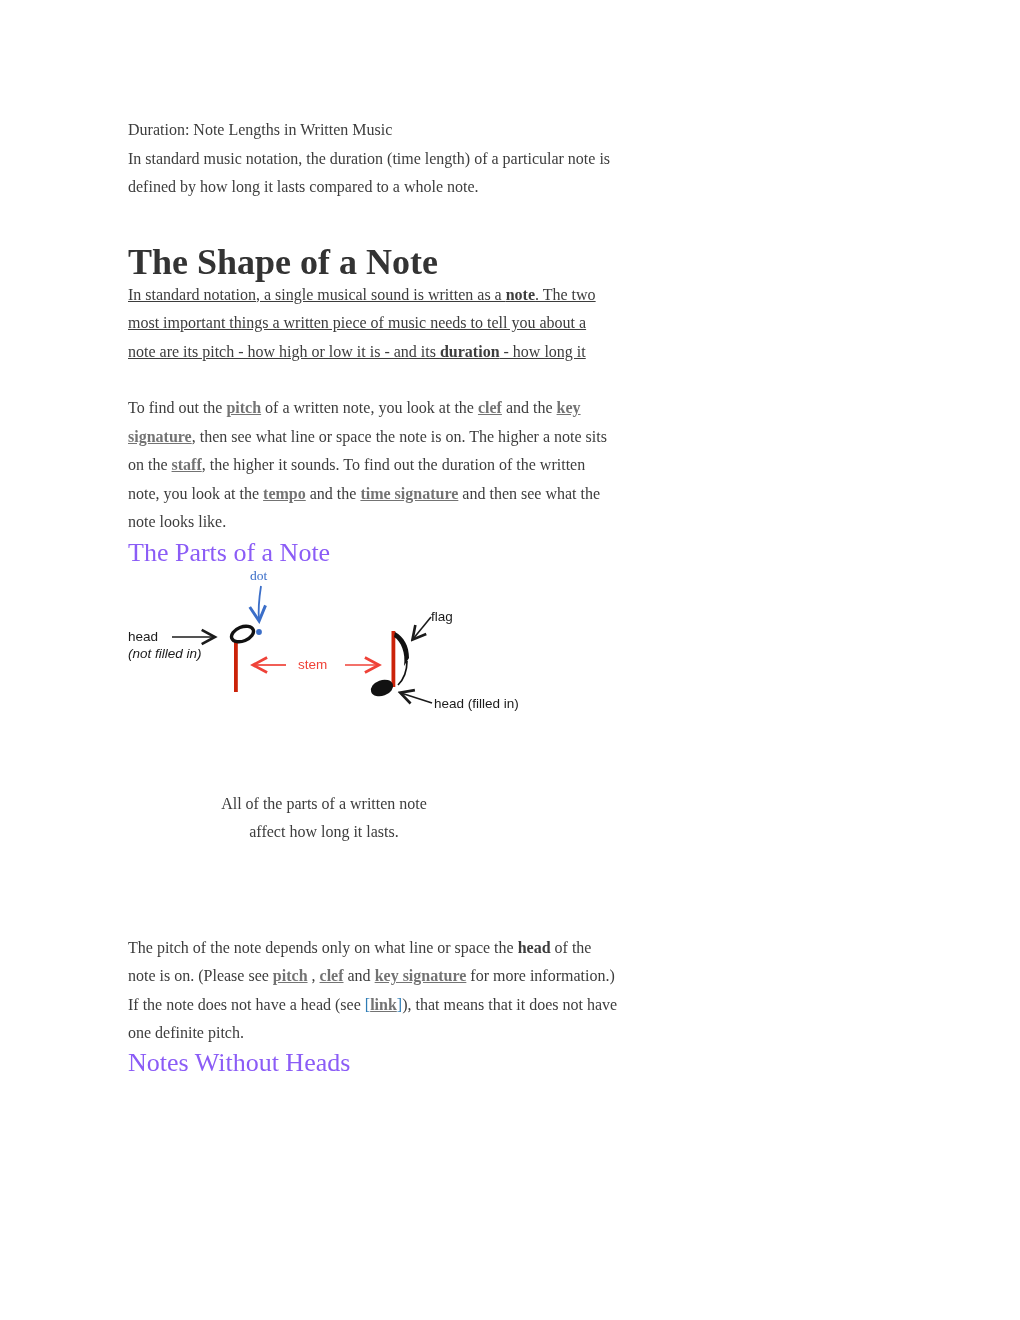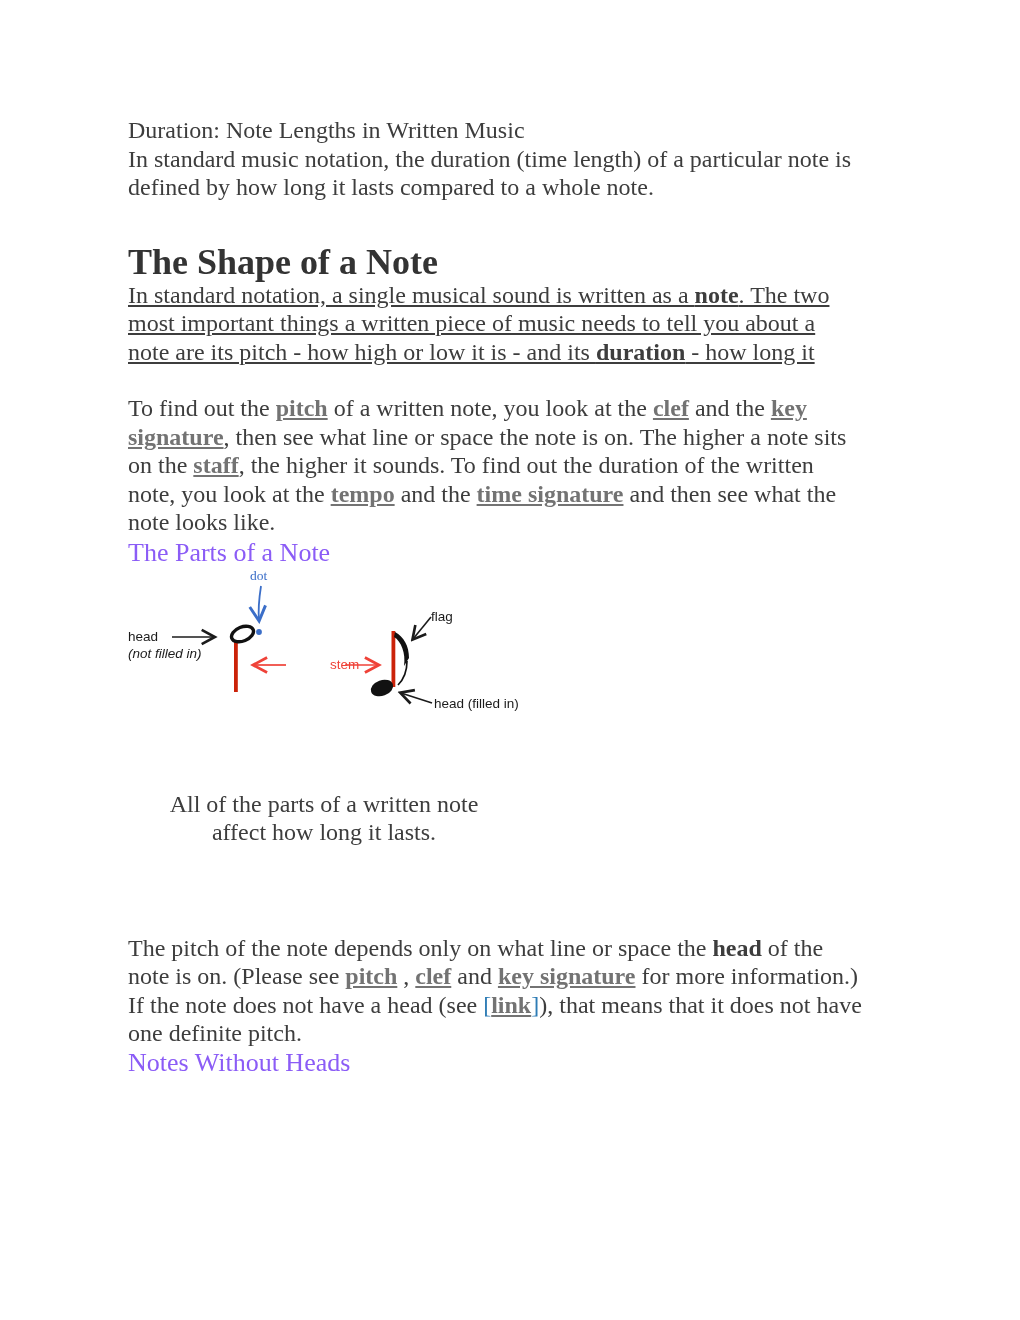--- a/index.html
+++ b/index.html
@@ -7,21 +7,21 @@
     width: 1020px;
     height: 1320px;
     background: #ffffff;
     font-family: "Liberation Serif", serif;
     color: #3d3d3d;
     overflow: hidden;
   }
   .page { padding: 116px 0 0 128px; width: 892px; }
   .block { margin: 0; }
   .para, .intro, .caption {
-    font-size: 24px;
+    font-size: 16px;
     line-height: 28.5px;
     color: #3d3d3d;
   }
   .tline { white-space: pre; }
   .h2 {
     font-size: 36px;
     font-weight: bold;
     line-height: 36px;
     color: #333333;
     margin-top: 42px;
@@ -53,21 +53,21 @@
     position: absolute;
     font-family: "Liberation Sans", sans-serif;
     font-size: 13.5px;
     line-height: 15px;
     color: #1b1b1b;
     white-space: pre;
   }
   .dot-label        { left: 122px; top: 0;    color: #3b6ec8; font-family: Liberation Serif, serif; }
   .head-label       { left: 0;     top: 61px; }
   .notfilled-label  { left: 0;     top: 78px; font-style: italic; }
-  .stem-label       { left: 170px; top: 89px; color: #ef4238; margin-left: 32px; }
+  .stem-label       { left: 170px; top: 89px; color: #ef4238; }
   .flag-label       { left: 303px; top: 41px; }
   .headfilled-label { left: 306px; top: 128px; }
 </style>
 </head>
 <body>
 
 <div class="page">
 
   <div class="block intro">
       <div class="tline"><span>Duration: Note Lengths in Written Music</span></div>

